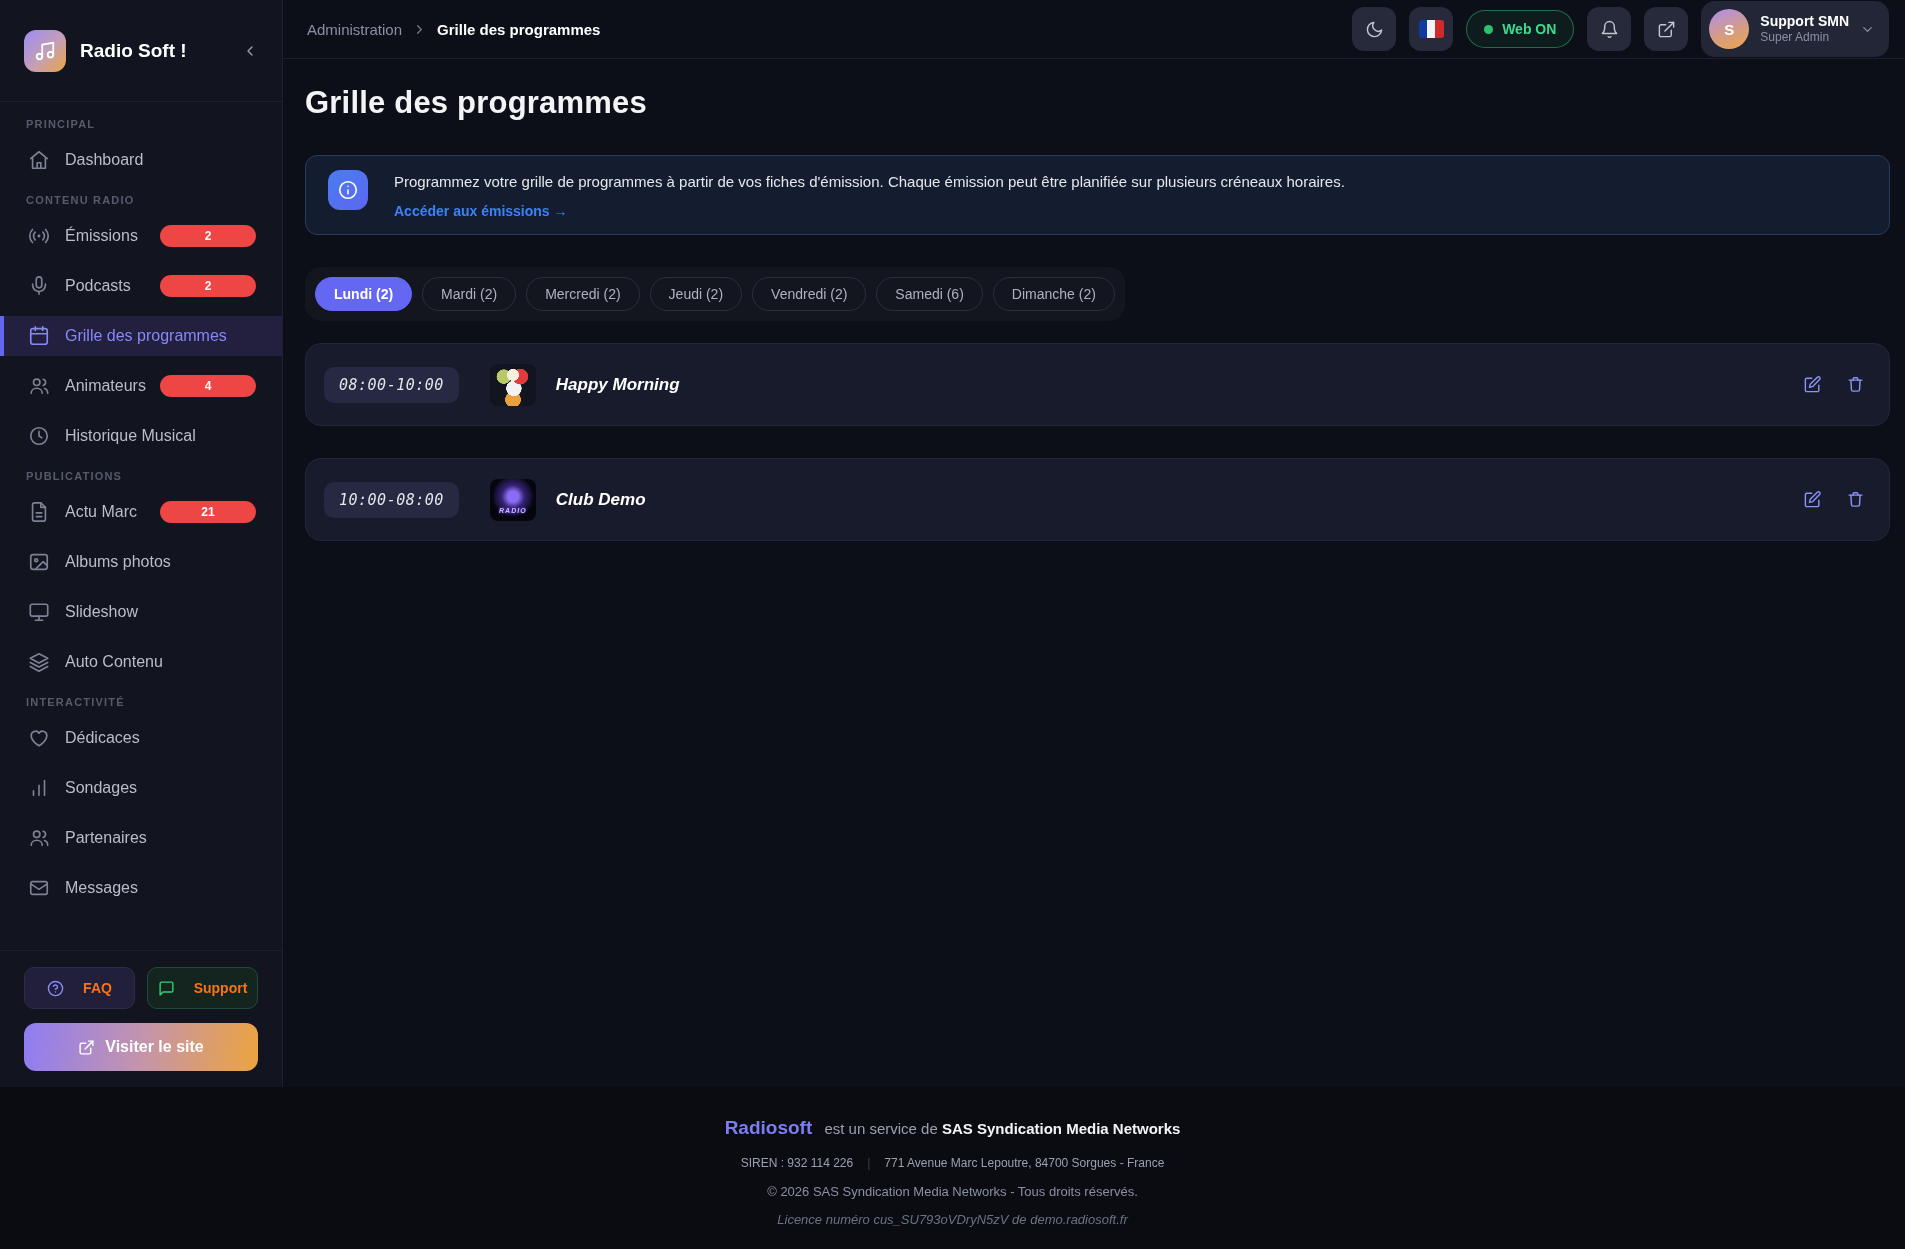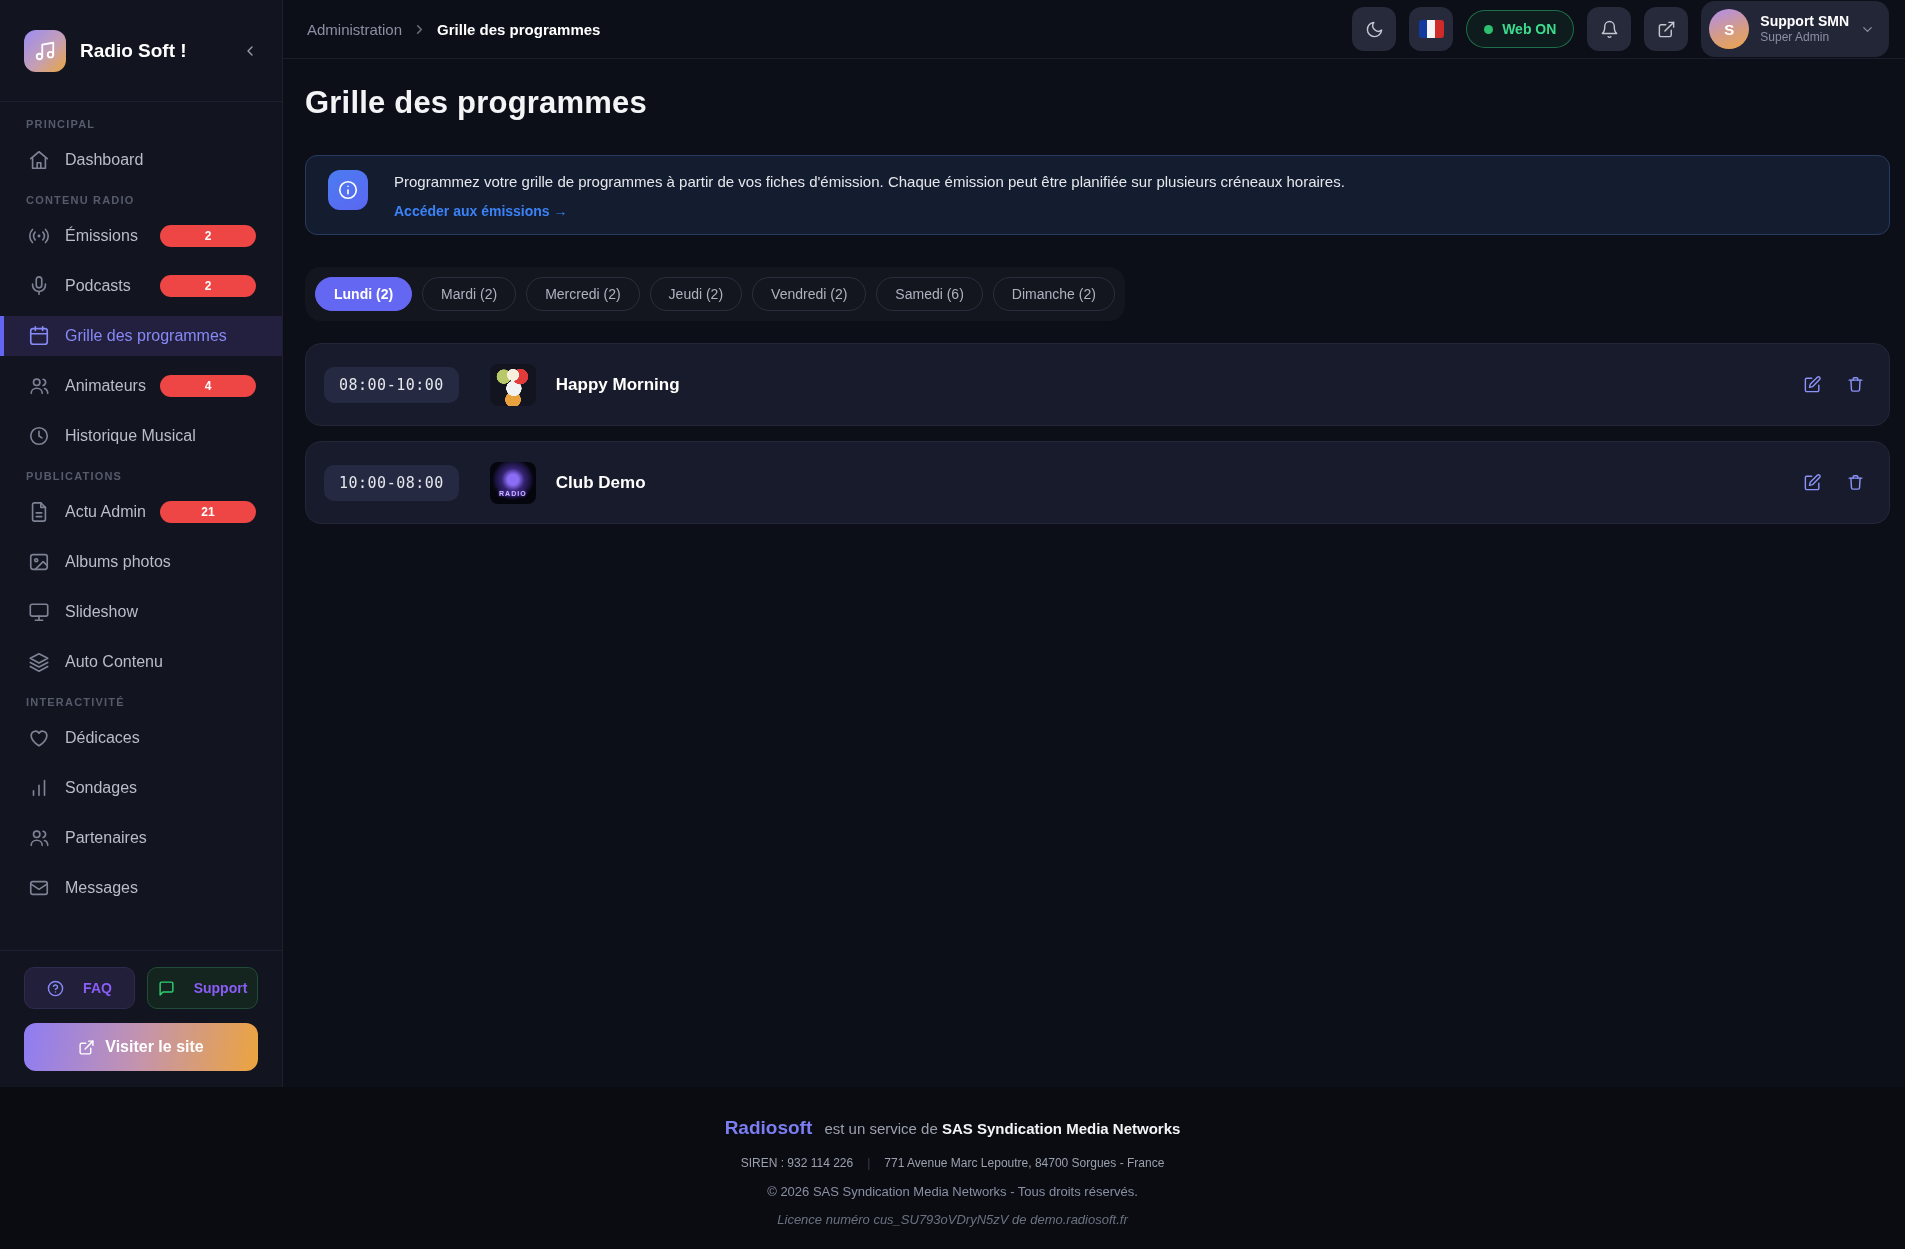--- a/index.html
+++ b/index.html
@@ -23,21 +23,21 @@
   .sb-section-label:first-child { margin-top:2px; }
   .nav-item { display:flex; align-items:center; height:40px; margin-bottom:10px; padding:0 10px 0 12px; border-radius:8px; color:#b9bdc9; font-size:16px; cursor:pointer; }
   .nav-item .ni-icon { width:22px; height:22px; margin-right:15px; color:#7d8294; flex:none; }
   .nav-item .ni-icon svg { width:22px; height:22px; }
   .nav-item.active { margin-left:-16px; margin-right:-16px; border-radius:0; border-left:4px solid #6366f1; padding-left:24px; background:#221f3f; color:#8789f5; }
   .nav-item.active .ni-icon { color:#8789f5; }
   .nav-badge { margin-left:auto; min-width:96px; height:22px; border-radius:999px; background:#ee4545; color:#fff; font-size:12px; font-weight:bold; display:flex; align-items:center; justify-content:center; }
 
   .sb-footer { flex:none; border-top:1px solid #1d2030; padding:16px 24px 16px 24px; }
   .sb-btn-row { display:flex; gap:12px; }
-  .sb-btn { flex:1; height:42px; border-radius:10px; display:flex; align-items:center; justify-content:center; gap:19px; font-size:14px; font-weight:bold; color:#8b5cf6; cursor:pointer; }
+  .sb-btn { flex:1; height:42px; border-radius:10px; display:flex; align-items:center; justify-content:center; gap:19px; font-size:14px; font-weight:bold; color:#f97316; cursor:pointer; }
   .sb-btn svg { width:17px; height:17px; }
   .sb-btn.faq { background:#221f3a; border:1px solid #2e2b4d; }
   .sb-btn.faq svg { color:#8789f5; }
   .sb-btn.support { background:#13251e; border:1px solid #1f4d38; }
   .sb-btn.support svg { color:#2fd072; }
   .sb-visit { margin-top:14px; height:48px; border-radius:12px; background:linear-gradient(100deg,#8e7cf3 0%,#c494ad 50%,#eca43e 100%); display:flex; align-items:center; justify-content:center; gap:10px; color:#fff; font-size:16px; font-weight:bold; cursor:pointer; }
   .sb-visit svg { width:17px; height:17px; }
 
   
   .main { flex:1; display:flex; flex-direction:column; background:#0d0f18; }
@@ -67,21 +67,21 @@
   .banner { margin-top:34px; background:#141c30; border:1px solid #273a60; border-radius:12px; padding:14px 22px; display:flex; gap:26px; }
   .banner-icon { width:40px; height:40px; flex:none; border-radius:12px; background:linear-gradient(145deg,#4b7cf0,#5b67f2); display:flex; align-items:center; justify-content:center; color:#fff; }
   .banner-icon svg { width:22px; height:22px; }
   .banner-text { font-size:15px; color:#e5e7eb; padding-top:3px; }
   .banner-link { display:inline-block; margin-top:13px; color:#3b82f6; font-size:14px; font-weight:bold; cursor:pointer; }
 
   .tabs { margin-top:32px; display:inline-flex; gap:10px; background:#14161f; border-radius:16px; padding:10px; }
   .tab { height:34px; padding:0 18px; border-radius:999px; display:flex; align-items:center; font-size:14px; color:#aeb2bf; border:1px solid #2a2d3d; cursor:pointer; }
   .tab.active { background:#6467f2; border-color:#6467f2; color:#fff; font-weight:bold; }
 
-  .rows { margin-top:22px; display:flex; flex-direction:column; gap:15px; }
+  .rows { margin-top:22px; display:flex; flex-direction:column; gap:32px;font-style:italic; }
   .prog-row { height:83px; background:#181b2b; border:1px solid #232638; border-radius:16px; display:flex; align-items:center; padding:0 24px 0 18px; }
   .time-chip { background:#252942; border-radius:10px; padding:9px 15px; font-family:"DejaVu Sans Mono", monospace; font-size:15px; color:#e5e7eb; letter-spacing:.5px; }
   .prog-logo { width:46px; height:42px; border-radius:8px; margin-left:31px; flex:none; position:relative; overflow:hidden; }
   .prog-logo.happy { background:
       radial-gradient(circle at 50% 26%, #f6efdd 0 15%, rgba(0,0,0,0) 16%),
       radial-gradient(circle at 66% 30%, #e23b3b 0 18%, rgba(0,0,0,0) 19%),
       radial-gradient(circle at 30% 30%, #b9c96a 0 16%, rgba(0,0,0,0) 17%),
       radial-gradient(circle at 52% 58%, #f2f2f2 0 22%, rgba(0,0,0,0) 23%),
       radial-gradient(circle at 50% 85%, #e8a13c 0 18%, rgba(0,0,0,0) 19%),
       #12141f; }
@@ -191,21 +191,21 @@
         </div>
         <div class="sb-section-label">PUBLICATIONS</div>
         <div class="nav-item">
           <span class="ni-icon">
             <svg viewBox="0 0 24 24" fill="none" stroke="currentColor" stroke-width="1.8" stroke-linecap="round" stroke-linejoin="round">
               <path d="M14 2H7a2 2 0 00-2 2v16a2 2 0 002 2h10a2 2 0 002-2V7z"></path>
               <path d="M14 2v5h5"></path>
               <path d="M9 13h6M9 17h6"></path>
             </svg>
           </span>
-          <span>Actu Admin</span>
+          <span>Actu Marc</span>
           <span class="nav-badge">21</span>
         </div>
         <div class="nav-item">
           <span class="ni-icon">
             <svg viewBox="0 0 24 24" fill="none" stroke="currentColor" stroke-width="1.8" stroke-linecap="round" stroke-linejoin="round">
               <rect x="3" y="4" width="18" height="16" rx="2.5"></rect>
               <circle cx="9" cy="10" r="1.6"></circle>
               <path d="M21 16l-4.5-4.5L8 20"></path>
             </svg>
           </span>

